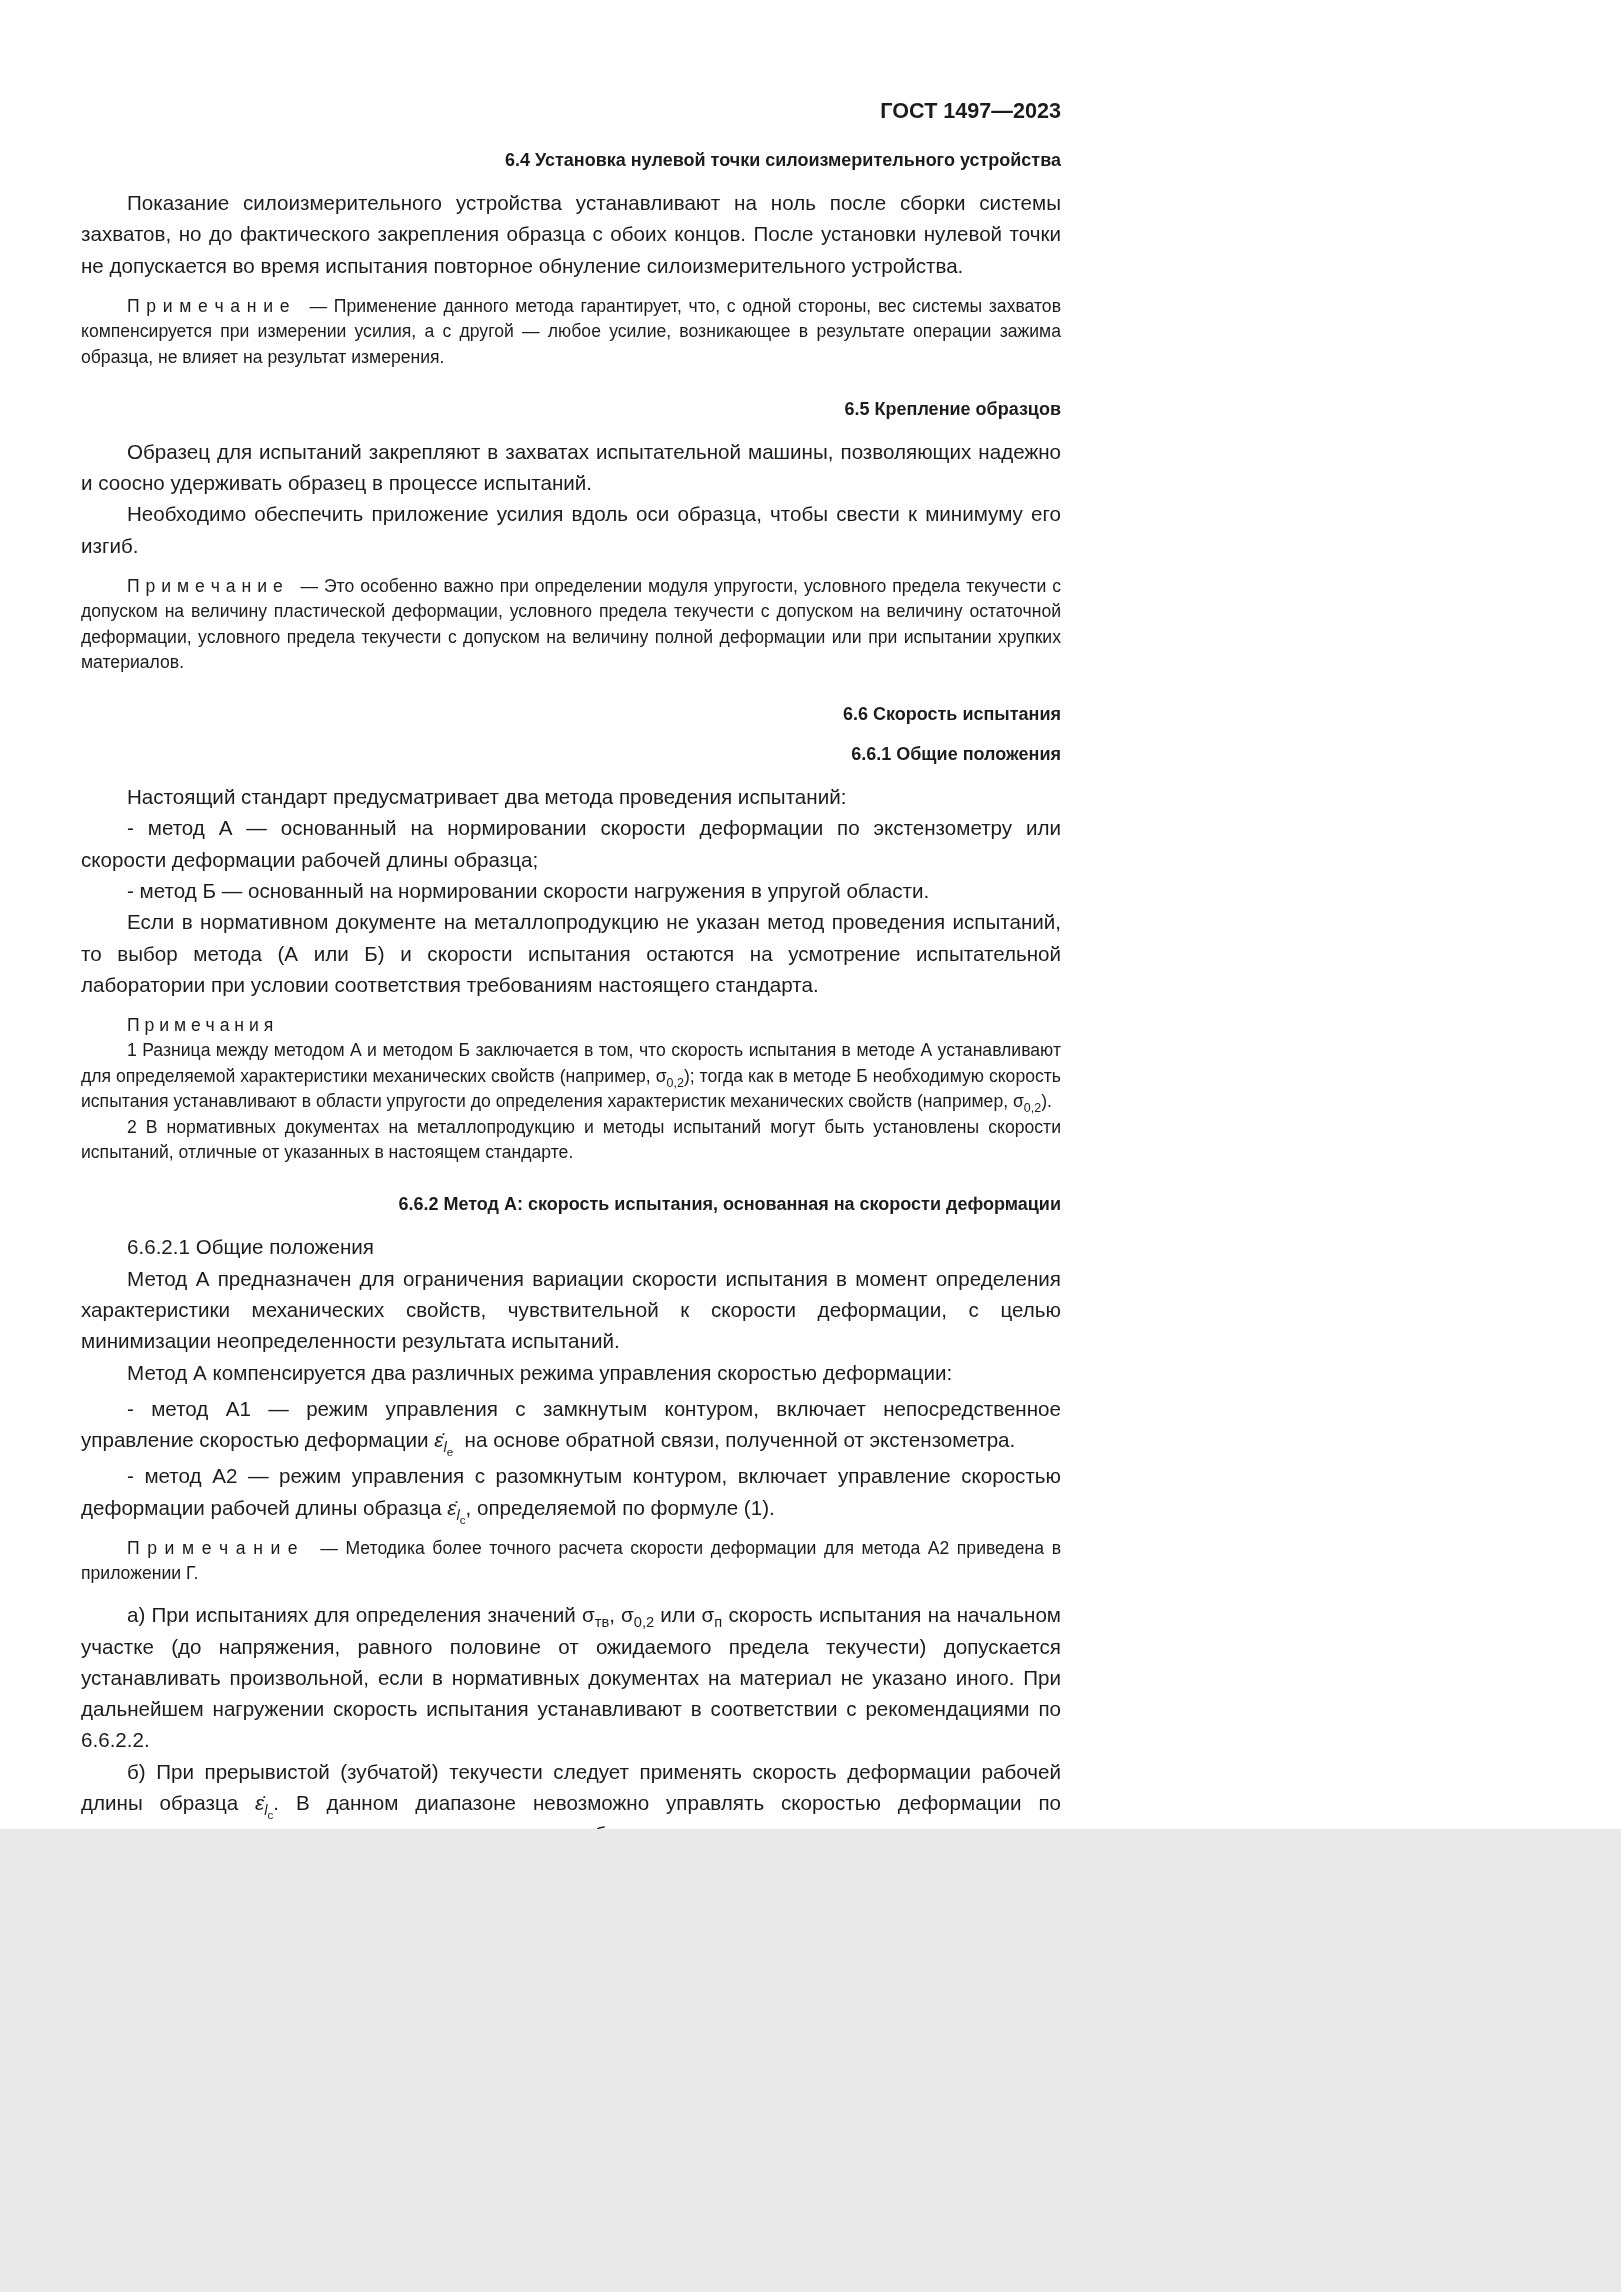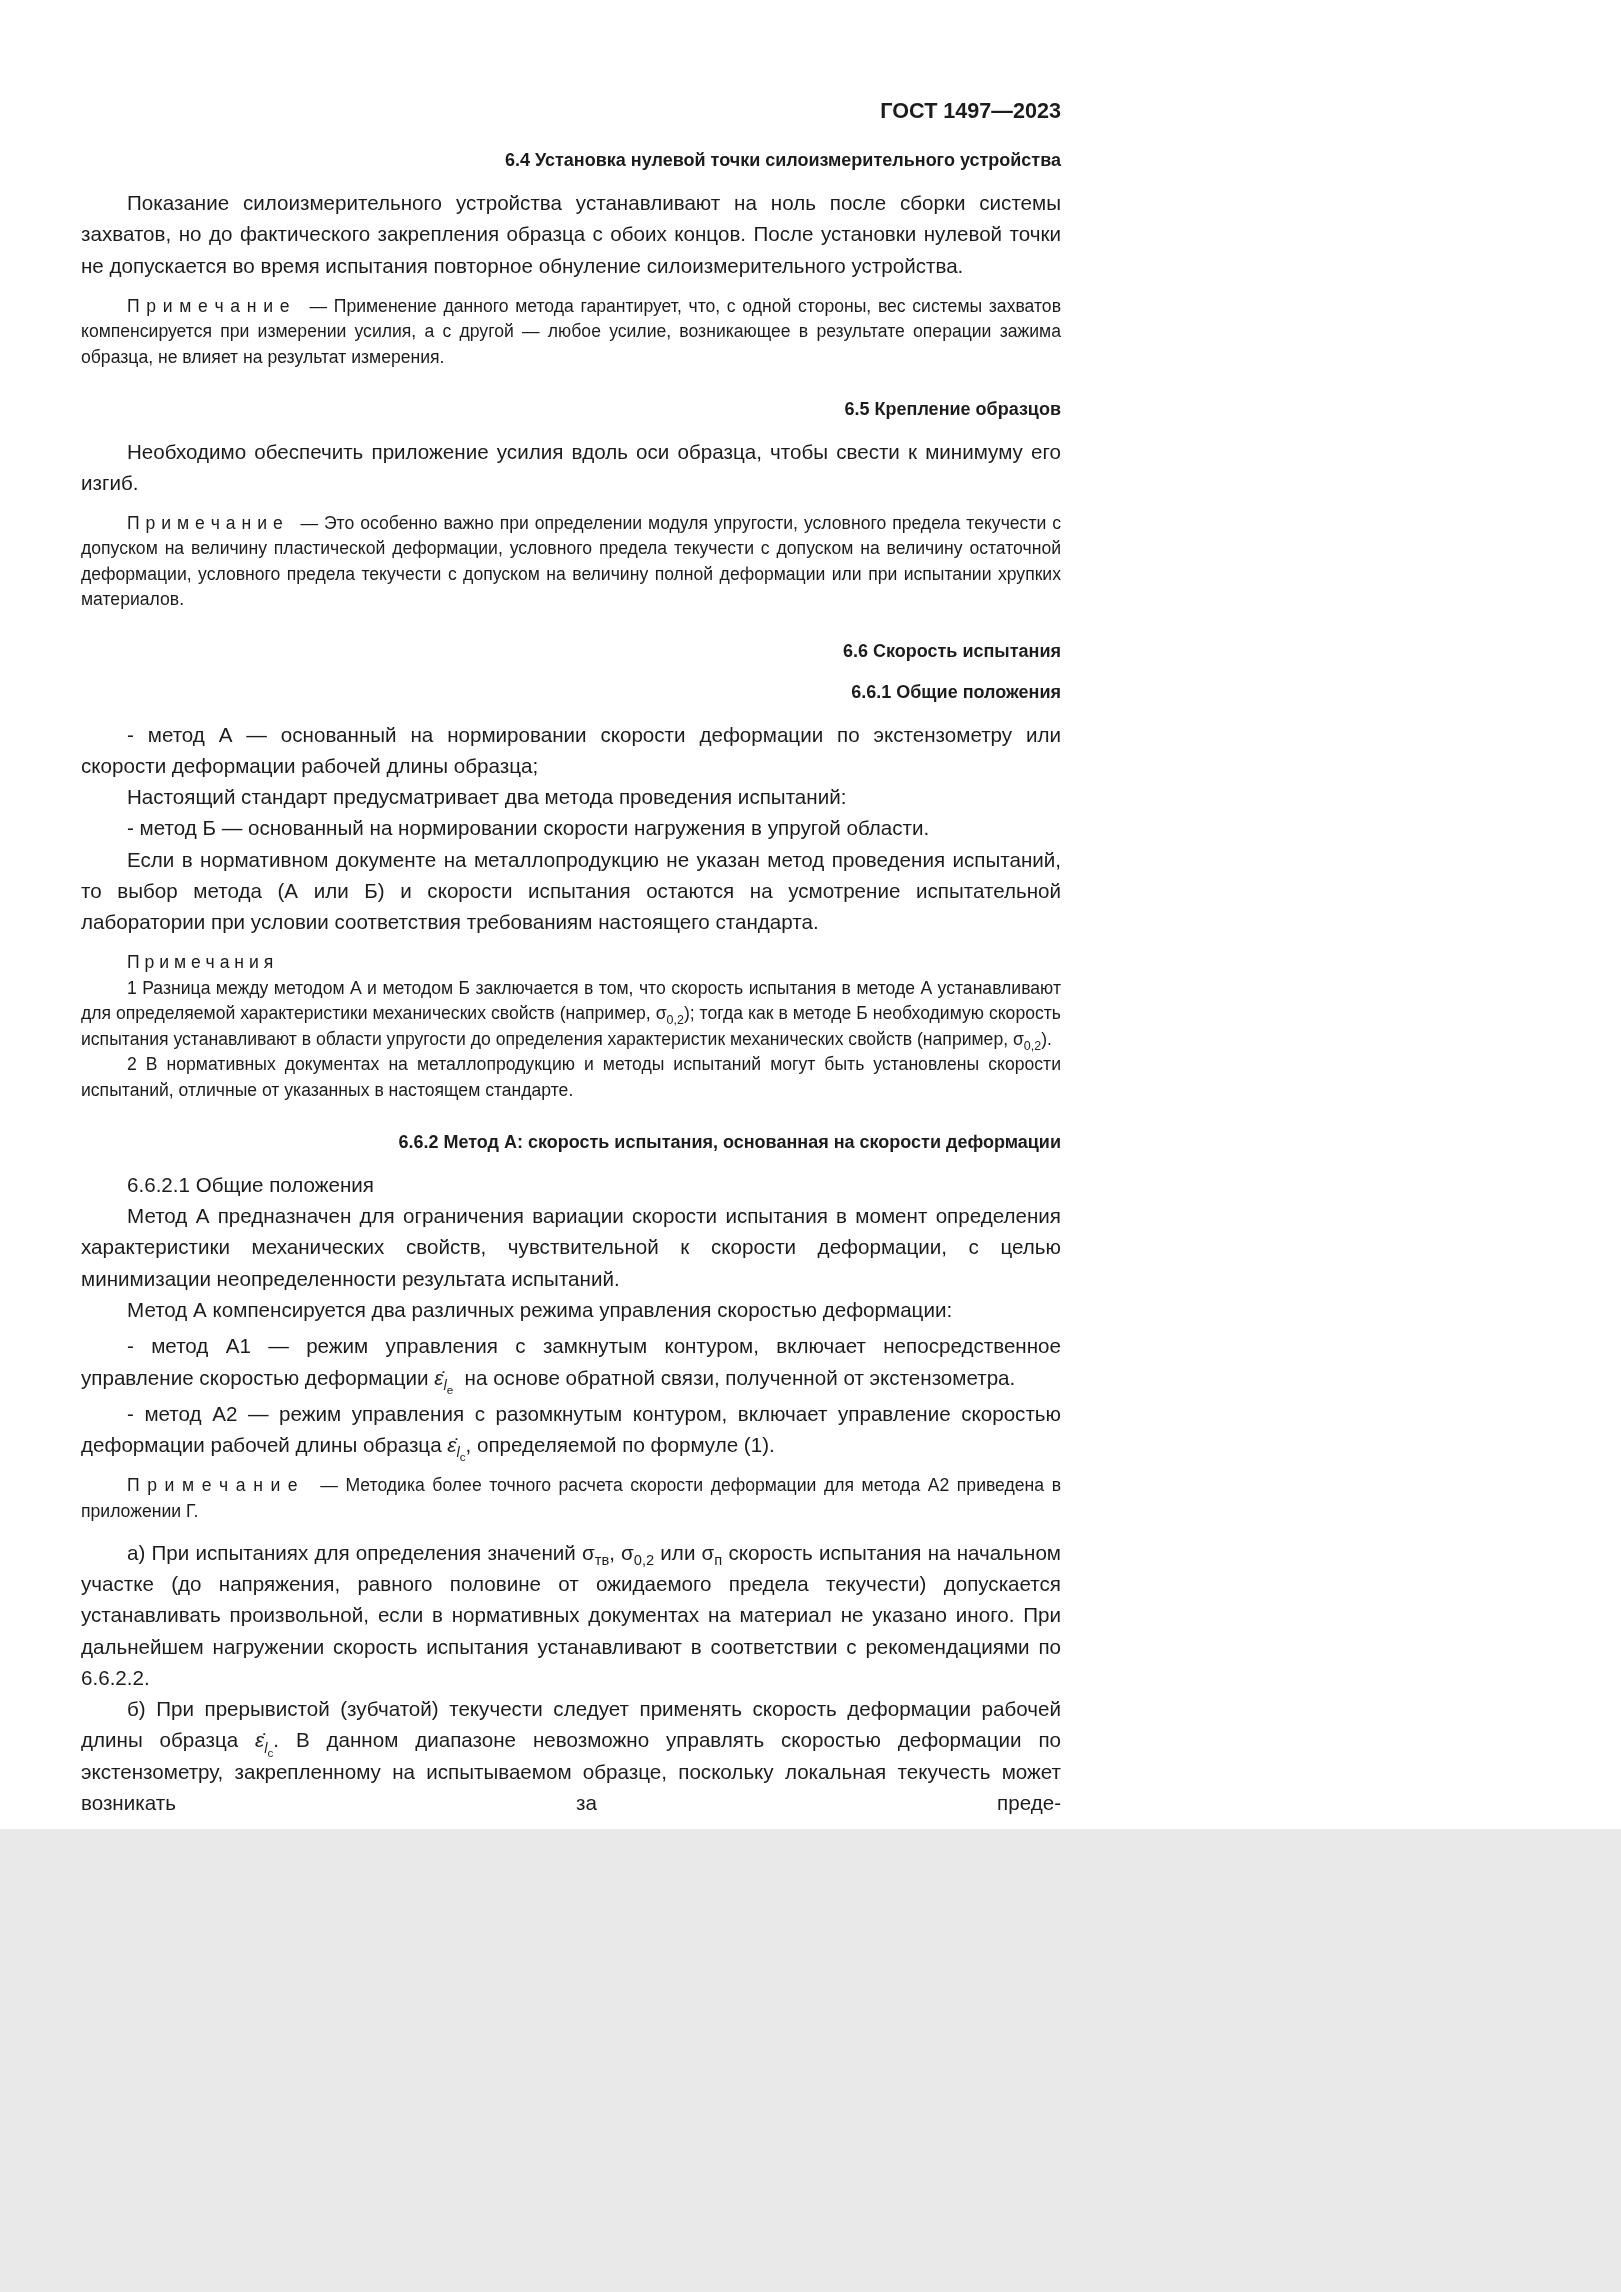--- a/index.html
+++ b/index.html
@@ -80,27 +80,28 @@
     <span>ГОСТ 1497—2023</span>
   </div>
 
   <div class="doc-body">
 
     <p class="h">6.4 Установка нулевой точки силоизмерительного устройства</p>
     <p class="body">Показание силоизмерительного устройства устанавливают на ноль после сборки системы захватов, но до фактического закрепления образца с обоих концов. После установки нулевой точки не допускается во время испытания повторное обнуление силоизмерительного устройства.</p>
     <p class="note">П р и м е ч а н и е&nbsp;&nbsp;&nbsp;— Применение данного метода гарантирует, что, с одной стороны, вес системы захватов компенсируется при измерении усилия, а с другой — любое усилие, возникающее в результате операции зажима образца, не влияет на результат измерения.</p>
 
     <p class="h">6.5 Крепление образцов</p>
+    <p class="body">Образец для испытаний закрепляют в захватах испытательной машины, позволяющих надежно и соосно удерживать образец в процессе испытаний.</p>
     <p class="body">Необходимо обеспечить приложение усилия вдоль оси образца, чтобы свести к минимуму его изгиб.</p>
     <p class="note">П р и м е ч а н и е&nbsp;&nbsp;&nbsp;— Это особенно важно при определении модуля упругости, условного предела текучести с допуском на величину пластической деформации, условного предела текучести с допуском на величину остаточной деформации, условного предела текучести с допуском на величину полной деформации или при испытании хрупких материалов.</p>
 
     <p class="h">6.6 Скорость испытания</p>
     <p class="h">6.6.1 Общие положения</p>
+    <p class="body">Настоящий стандарт предусматривает два метода проведения испытаний:</p>
     <p class="body">- метод А — основанный на нормировании скорости деформации по экстензометру или скорости деформации рабочей длины образца;</p>
-    <p class="body">Настоящий стандарт предусматривает два метода проведения испытаний:</p>
     <p class="body">- метод Б — основанный на нормировании скорости нагружения в упругой области.</p>
     <p class="body">Если в нормативном документе на металлопродукцию не указан метод проведения испытаний, то выбор метода (А или Б) и скорости испытания остаются на усмотрение испытательной лаборатории при условии соответствия требованиям настоящего стандарта.</p>
 
     <div class="notes">
       <p>П р и м е ч а н и я</p>
       <p>1 Разница между методом А и методом Б заключается в том, что скорость испытания в методе А устанавливают для определяемой характеристики механических свойств (например, σ<sub>0,2</sub>); тогда как в методе Б необходимую скорость испытания устанавливают в области упругости до определения характеристик механических свойств (например, σ<sub>0,2</sub>).</p>
       <p>2 В нормативных документах на металлопродукцию и методы испытаний могут быть установлены скорости испытаний, отличные от указанных в настоящем стандарте.</p>
     </div>
 
     <p class="h">6.6.2 Метод А: скорость испытания, основанная на скорости деформации</p>

